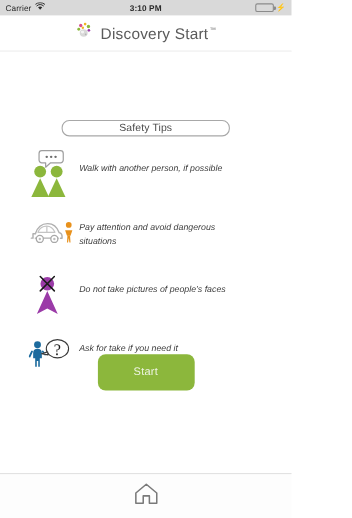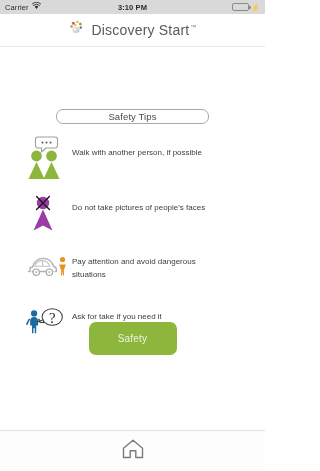--- a/index.html
+++ b/index.html
@@ -154,20 +154,21 @@
     display: flex;
     align-items: center;
     justify-content: flex-start;
   }
   .tip-text {
     font-size: 8px;
     line-height: 12.5px;
     color: #3d3d3d;
     padding-top: 12px;
     max-width: 150px;
+    font-style: italic;
   }
   .tip-2 .tip-text, .tip-4 .tip-text { padding-top: 11px; }
 
   
   .start-btn {
     position: absolute;
     left: 50%;
     transform: translateX(-50%);
     top: 275px;
     width: 88px;
@@ -266,34 +267,20 @@
             <circle cx="10.5" cy="21" r="5.4" fill="#8cb73c"></circle>
             <path d="M10.5 27 L18.5 44 L2.5 44 Z" fill="#8cb73c"></path>
 
             <circle cx="25.5" cy="21" r="5.4" fill="#8cb73c"></circle>
             <path d="M25.5 27 L33.5 44 L17.5 44 Z" fill="#8cb73c"></path>
           </svg>
         </span>
         <span class="tip-text">Walk with another person, if possible</span>
       </div>
 
-      <div class="tip tip-3">
-        <span class="tip-icon">
-          <svg width="44" height="46" viewBox="0 0 44 46">
-
-            <circle cx="17" cy="13" r="6.2" fill="#9b3ba8"></circle>
-
-            <path d="M17 19.5 L26.5 40.5 L17 35.5 L7.5 40.5 Z" fill="#9b3ba8"></path>
-
-            <path d="M10.6 6.4 L23.4 19.4 M23.4 6.4 L10.6 19.4" stroke="#1b1b1b" stroke-width="1.4" stroke-linecap="round"></path>
-          </svg>
-        </span>
-        <span class="tip-text">Do not take pictures of people's faces</span>
-      </div>
-
       <div class="tip tip-2">
         <span class="tip-icon">
           <svg width="44" height="46" viewBox="0 0 44 46">
 
             <path d="M2.5 26.5 h1.5 v-4 h2.2 c1.6 -5.4 5.6 -9.2 11.2 -9.2 c5.2 0 8.6 3.4 10.4 8.2 c1.6 0.4 2.6 1.6 2.6 3.1 v2 h-1.4" fill="none" stroke="#b0b0b0" stroke-width="1.3" stroke-linejoin="round" stroke-linecap="round"></path>
             <path d="M6.2 26.5 h20.6" fill="none" stroke="#b0b0b0" stroke-width="1.3" stroke-linecap="round"></path>
             <path d="M8.5 21.2 c1.2 -3.4 4 -5.6 8 -5.6 c3.6 0 6 2.2 7.4 5.6 Z" fill="none" stroke="#c4c4c4" stroke-width="1.1" stroke-linejoin="round"></path>
             <path d="M16.6 15.6 v5.6" fill="none" stroke="#c4c4c4" stroke-width="1.1"></path>
 
             <circle cx="10.2" cy="27.2" r="3.2" fill="#ffffff" stroke="#a8a8a8" stroke-width="1.2"></circle>
@@ -302,40 +289,54 @@
             <circle cx="23.4" cy="27.2" r="1.1" fill="#bdbdbd"></circle>
 
             <circle cx="36.5" cy="14.5" r="2.6" fill="#e8911c"></circle>
             <path d="M33.2 19.4 h6.6 l-1.7 5.0 h-3.2 Z" fill="#e8911c"></path>
             <path d="M35.3 24.0 h2.4 l0.4 6.4 h-1.0 l-0.6 -4.0 l-0.6 4.0 h-1.0 Z" fill="#e8911c"></path>
           </svg>
         </span>
         <span class="tip-text">Pay attention and avoid dangerous situations</span>
       </div>
 
+      <div class="tip tip-3">
+        <span class="tip-icon">
+          <svg width="44" height="46" viewBox="0 0 44 46">
+
+            <circle cx="17" cy="13" r="6.2" fill="#9b3ba8"></circle>
+
+            <path d="M17 19.5 L26.5 40.5 L17 35.5 L7.5 40.5 Z" fill="#9b3ba8"></path>
+
+            <path d="M10.6 6.4 L23.4 19.4 M23.4 6.4 L10.6 19.4" stroke="#1b1b1b" stroke-width="1.4" stroke-linecap="round"></path>
+          </svg>
+        </span>
+        <span class="tip-text">Do not take pictures of people's faces</span>
+      </div>
+
       <div class="tip tip-4">
         <span class="tip-icon">
           <svg width="50" height="46" viewBox="0 0 50 46">
 
             <circle cx="8.8" cy="12.6" r="3.4" fill="#1d6b9e"></circle>
             <path d="M8.8 16.6 c-2.6 0 -4.3 1.5 -4.3 4.0 v5.2 h2.0 v8.4 h1.6 v-5.6 h1.4 v5.6 h1.6 v-8.4 h2.0 v-5.2 c0 -2.5 -1.7 -4.0 -4.3 -4.0 Z" fill="#1d6b9e"></path>
             <path d="M3.4 19.2 L1.0 24.2" stroke="#1d6b9e" stroke-width="1.8" stroke-linecap="round"></path>
             <path d="M14.0 19.2 L16.2 22.2" stroke="#1d6b9e" stroke-width="1.8" stroke-linecap="round"></path>
 
             <ellipse cx="28.5" cy="16.5" rx="11.0" ry="9.0" fill="#ffffff" stroke="#3a3a3a" stroke-width="1.1"></ellipse>
             <path d="M18.8 19.6 L12.8 21.4 L19.2 22.6 Z" fill="#ffffff" stroke="#3a3a3a" stroke-width="1.1" stroke-linejoin="round"></path>
             <text x="28.5" y="22.6" font-family="Liberation Serif, serif" font-size="16" fill="#1b1b1b" text-anchor="middle">?</text>
           </svg>
         </span>
         <span class="tip-text">Ask for take if you need it</span>
       </div>
 
     </div>
 
-    <button class="start-btn">Safety</button>
+    <button class="start-btn">Start</button>
 
   </div>
 
   <div class="tabbar">
     <div class="tab-item">
       <span>
         <svg width="24" height="22" viewBox="0 0 24 22">
           <path d="M2.5 10.2 L12 2.2 L21.5 10.2 L21.5 19.5 L14.8 19.5 L14.8 12.8 L9.2 12.8 L9.2 19.5 L2.5 19.5 Z" fill="none" stroke="#7a7a7a" stroke-width="1.4" stroke-linejoin="round" stroke-linecap="round"></path>
         </svg>
       </span>

